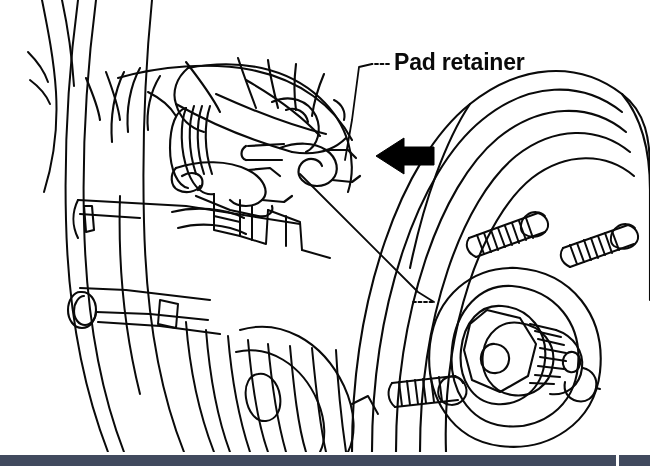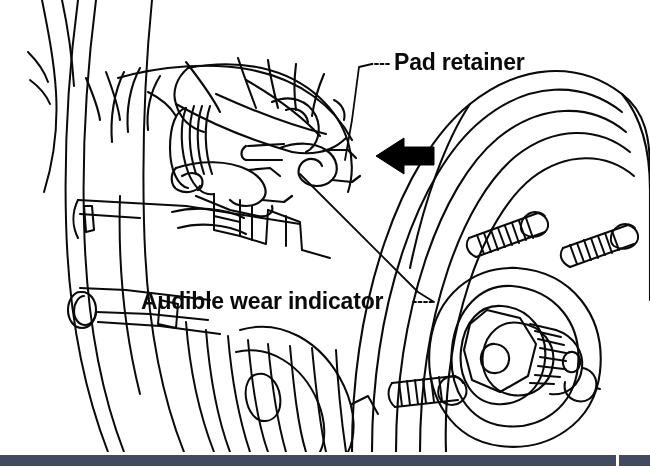--- a/index.html
+++ b/index.html
@@ -297,21 +297,20 @@
         </g>
       </g>
 
       <g>
         <polygon points="376,156 404,138 404,147 434,147 434,165 404,165 404,174" fill="#000000" stroke="#000000" stroke-width="1"></polygon>
       </g>
     </svg>
 
     <div class="lbl" id="label-pad-retainer">Pad retainer</div>
 
-    <div class="lbl" id="label-audible-wear-indicator">Audible wear indicator</div>
   </div>
 
   <div id="bottom-bar">
     <div id="scroll-track">
       <div id="scroll-thumb"></div>
       <div id="scroll-end"></div>
     </div>
   </div>
 
 </div>

